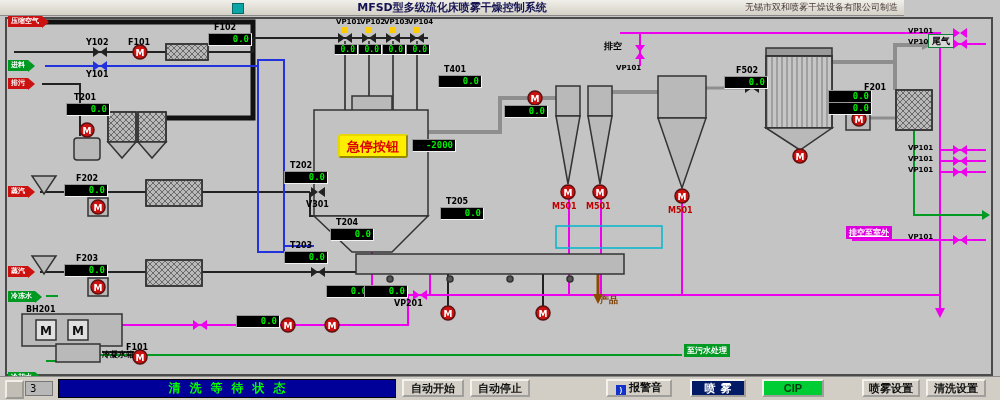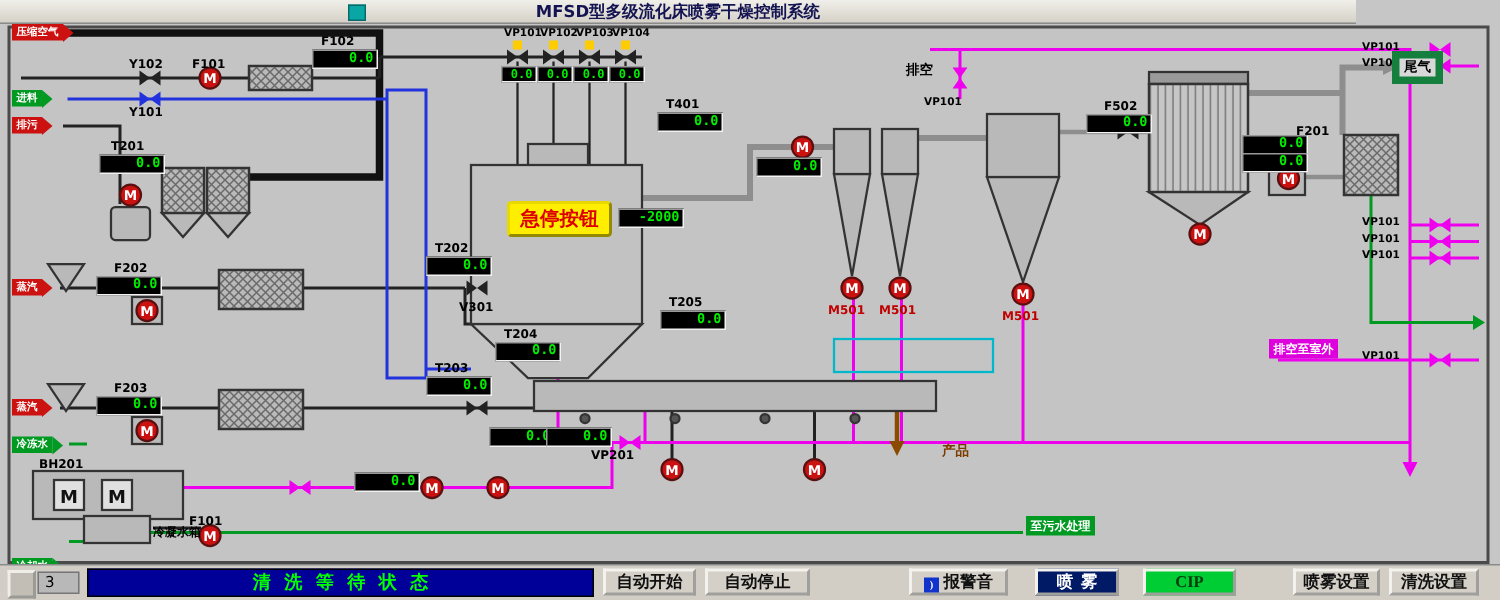--- a/index.html
+++ b/index.html
@@ -13,23 +13,23 @@
   .win-icon{position:absolute;left:232px;top:3px;width:10px;height:9px;background:#0aa6a6;border:1px solid #066a6a;}
 
   .frame{position:absolute;left:5px;top:17px;width:984px;height:355px;border:2px solid #4a4a4a;background:#c4c4c4;z-index:0;}
   .scene{position:absolute;left:0;top:0;z-index:1;}
 
   
   .lbl{position:absolute;font-size:8px;font-weight:bold;color:#000;white-space:nowrap;z-index:2;}
   .lbl.tiny{font-size:7px;}
   .lbl.red{color:#c00000;}
   .lbl.big{font-size:9px;}
-  .boxlbl{position:absolute;z-index:2;font-size:9px;font-weight:bold;color:#000;background:#d8d8d8;border:5px solid #15803d;padding:0 3px;line-height:12px;text-align:right;}
+  .boxlbl{position:absolute;z-index:2;font-size:9px;font-weight:bold;color:#000;background:#d8d8d8;border:1px solid #15803d;padding:0 3px;line-height:12px;text-align:right;}
   .outlabel{position:absolute;z-index:2;color:#fff;font-size:8px;font-weight:bold;padding:1px 3px;white-space:nowrap;}
-  .outlabel.magenta{background:#dd00dd;}
+  .outlabel.magenta{background:#dd00dd;text-decoration:underline;}
   .outlabel.green{background:#009922;}
   .brown{color:#7a3c00;}
 
   
   .ro{position:absolute;z-index:2;background:#000;border:1px solid #999;border-right-color:#f2f2f2;border-bottom-color:#f2f2f2;color:#00ee00;font-family:"DejaVu Sans Mono",monospace;font-size:9px;font-weight:bold;width:38px;height:11px;line-height:11px;text-align:right;padding:0 2px;}
   .ro.small{width:18px;height:9px;line-height:9px;font-size:8px;}
 
   
   .inlet{position:absolute;z-index:2;height:11px;line-height:11px;color:#fff;font-size:7px;font-weight:bold;padding:0 3px;white-space:nowrap;text-align:right;}
   .inlet::after{content:"";position:absolute;right:-7px;top:0;width:0;height:0;border-top:6px solid transparent;border-bottom:6px solid transparent;border-left:7px solid #000;}
@@ -44,21 +44,21 @@
   .wm-slogan{color:#ff1414;text-shadow:-2px -2px 0 #4455ee,2px -2px 0 #4455ee,-2px 2px 0 #4455ee,2px 2px 0 #4455ee,3px 3px 5px #2233bb;}
 
   
   .estop{position:absolute;left:338px;top:134px;width:70px;height:24px;z-index:3;background:#ffee00;border:2px outset #e8d800;border-radius:3px;color:#dd0000;font-weight:bold;font-size:13px;text-align:center;line-height:22px;font-family:inherit;padding:0;cursor:pointer;}
 
   
   .toolbar{position:absolute;left:0;top:376px;width:1000px;height:24px;background:#d2cec6;border-top:1px solid #8a8a8a;z-index:6;}
   .tool-icon{position:absolute;left:5px;top:3px;width:15px;height:15px;background:#c2beb6;border:2px outset #efefe8;}
   .counter{position:absolute;left:25px;top:4px;width:22px;height:13px;background:#b8b8b8;border:1px solid #777;font-size:10px;line-height:13px;padding-left:4px;color:#000;}
   .status{position:absolute;left:58px;top:2px;width:336px;height:17px;background:#000099;border:1px solid #000;color:#00ff00;font-size:12px;font-weight:bold;letter-spacing:9px;text-indent:9px;text-align:center;line-height:17px;}
-  .btn{position:absolute;top:2px;height:18px;background:#d4d0c8;border:2px outset #f4f2ec;font-size:11px;font-weight:bold;color:#111;text-align:center;line-height:13px;font-family:Liberation Serif, serif;padding:0;cursor:pointer;}
+  .btn{position:absolute;top:2px;height:18px;background:#d4d0c8;border:2px outset #f4f2ec;font-size:11px;font-weight:bold;color:#111;text-align:center;line-height:13px;font-family:Liberation Sans, sans-serif;padding:0;cursor:pointer;}
   .btn.spray{background:#001a66;color:#fff;letter-spacing:5px;text-indent:5px;}
   .btn.cip{background:#00cc33;color:#003a0d;}
   .alarm-icon{display:inline-block;width:10px;height:10px;background:#1133cc;color:#fff;font-size:7px;line-height:10px;vertical-align:-1px;margin-right:3px;text-align:center;}
 </style>
 </head>
 <body>
 
 <div class="screen">
 
   <div class="frame"></div>
@@ -222,20 +222,21 @@
     <use href="#valve-sym" x="960" y="240" style="color:#ee00ee"></use>
     <rect x="749" y="77" width="6" height="6" fill="#ffcc00"></rect>
     <use href="#valve-sym" x="752" y="88" style="color:#222"></use>
     <use href="#valve-sym" x="420" y="295" style="color:#ee00ee"></use>
     <use href="#valve-sym" x="200" y="325" style="color:#ee00ee"></use>
   </svg>
 
   <div class="titlebar">
     <div class="win-icon"></div>
     <div class="title">MFSD型多级流化床喷雾干燥控制系统</div>
+    <div class="mfr">无锡市双和喷雾干燥设备有限公司制造</div>
   </div>
 
   <div class="inlet red" style="left:8px;top:16px"><span>压缩空气</span></div>
   <div class="inlet green" style="left:8px;top:60px"><span>进料</span></div>
   <div class="inlet red" style="left:8px;top:78px"><span>排污</span></div>
   <div class="inlet red" style="left:8px;top:186px"><span>蒸汽</span></div>
   <div class="inlet red" style="left:8px;top:266px"><span>蒸汽</span></div>
   <div class="inlet green" style="left:8px;top:291px"><span>冷冻水</span></div>
   <div class="inlet green" style="left:8px;top:372px"><span>冷却水</span></div>
 
@@ -249,21 +250,21 @@
   <div class="lbl" style="left:306px;top:200px">V301</div>
   <div class="lbl" style="left:394px;top:299px">VP201</div>
   <div class="lbl big" style="left:604px;top:40px">排空</div>
   <div class="lbl tiny" style="left:616px;top:64px">VP101</div>
   <div class="lbl red" style="left:552px;top:202px">M501</div>
   <div class="lbl red" style="left:586px;top:202px">M501</div>
   <div class="lbl red" style="left:668px;top:206px">M501</div>
   <div class="lbl" style="left:26px;top:305px">BH201</div>
   <div class="lbl" style="left:102px;top:349px">冷凝水箱</div>
   <div class="lbl" style="left:126px;top:343px">F101</div>
-  <div class="lbl big brown" style="left:628px;top:294px">产品</div>
+  <div class="lbl big brown" style="left:600px;top:294px">产品</div>
   <div class="lbl tiny" style="left:908px;top:27px">VP101</div>
   <div class="lbl tiny" style="left:908px;top:38px">VP101</div>
   <div class="lbl tiny" style="left:908px;top:144px">VP101</div>
   <div class="lbl tiny" style="left:908px;top:155px">VP101</div>
   <div class="lbl tiny" style="left:908px;top:166px">VP101</div>
   <div class="lbl tiny" style="left:908px;top:233px">VP101</div>
   <div class="boxlbl" style="left:928px;top:34px">尾气</div>
   <div class="outlabel magenta" style="left:846px;top:226px">排空至室外</div>
   <div class="outlabel green" style="left:684px;top:344px">至污水处理</div>
 
@@ -301,21 +302,21 @@
   <div class="ro small" style="left:406px;top:44px"><span>0.0</span></div>
 
   <button class="estop">急停按钮</button>
 
 
   <div class="toolbar">
     <div class="tool-icon"></div>
     <div class="counter">3</div>
     <div class="status">清洗等待状态</div>
     <button class="btn" style="left:402px;width:62px">自动开始</button>
-    <button class="btn" style="left:470px;width:70px">自动停止</button>
+    <button class="btn" style="left:470px;width:60px">自动停止</button>
     <button class="btn" style="left:606px;width:66px"><span class="alarm-icon">)</span><span>报警音</span></button>
     <button class="btn spray" style="left:690px;width:56px">喷雾</button>
     <button class="btn cip" style="left:762px;width:62px">CIP</button>
     <button class="btn" style="left:862px;width:58px">喷雾设置</button>
     <button class="btn" style="left:926px;width:60px">清洗设置</button>
   </div>
 
 </div>
 
 </body></html>

